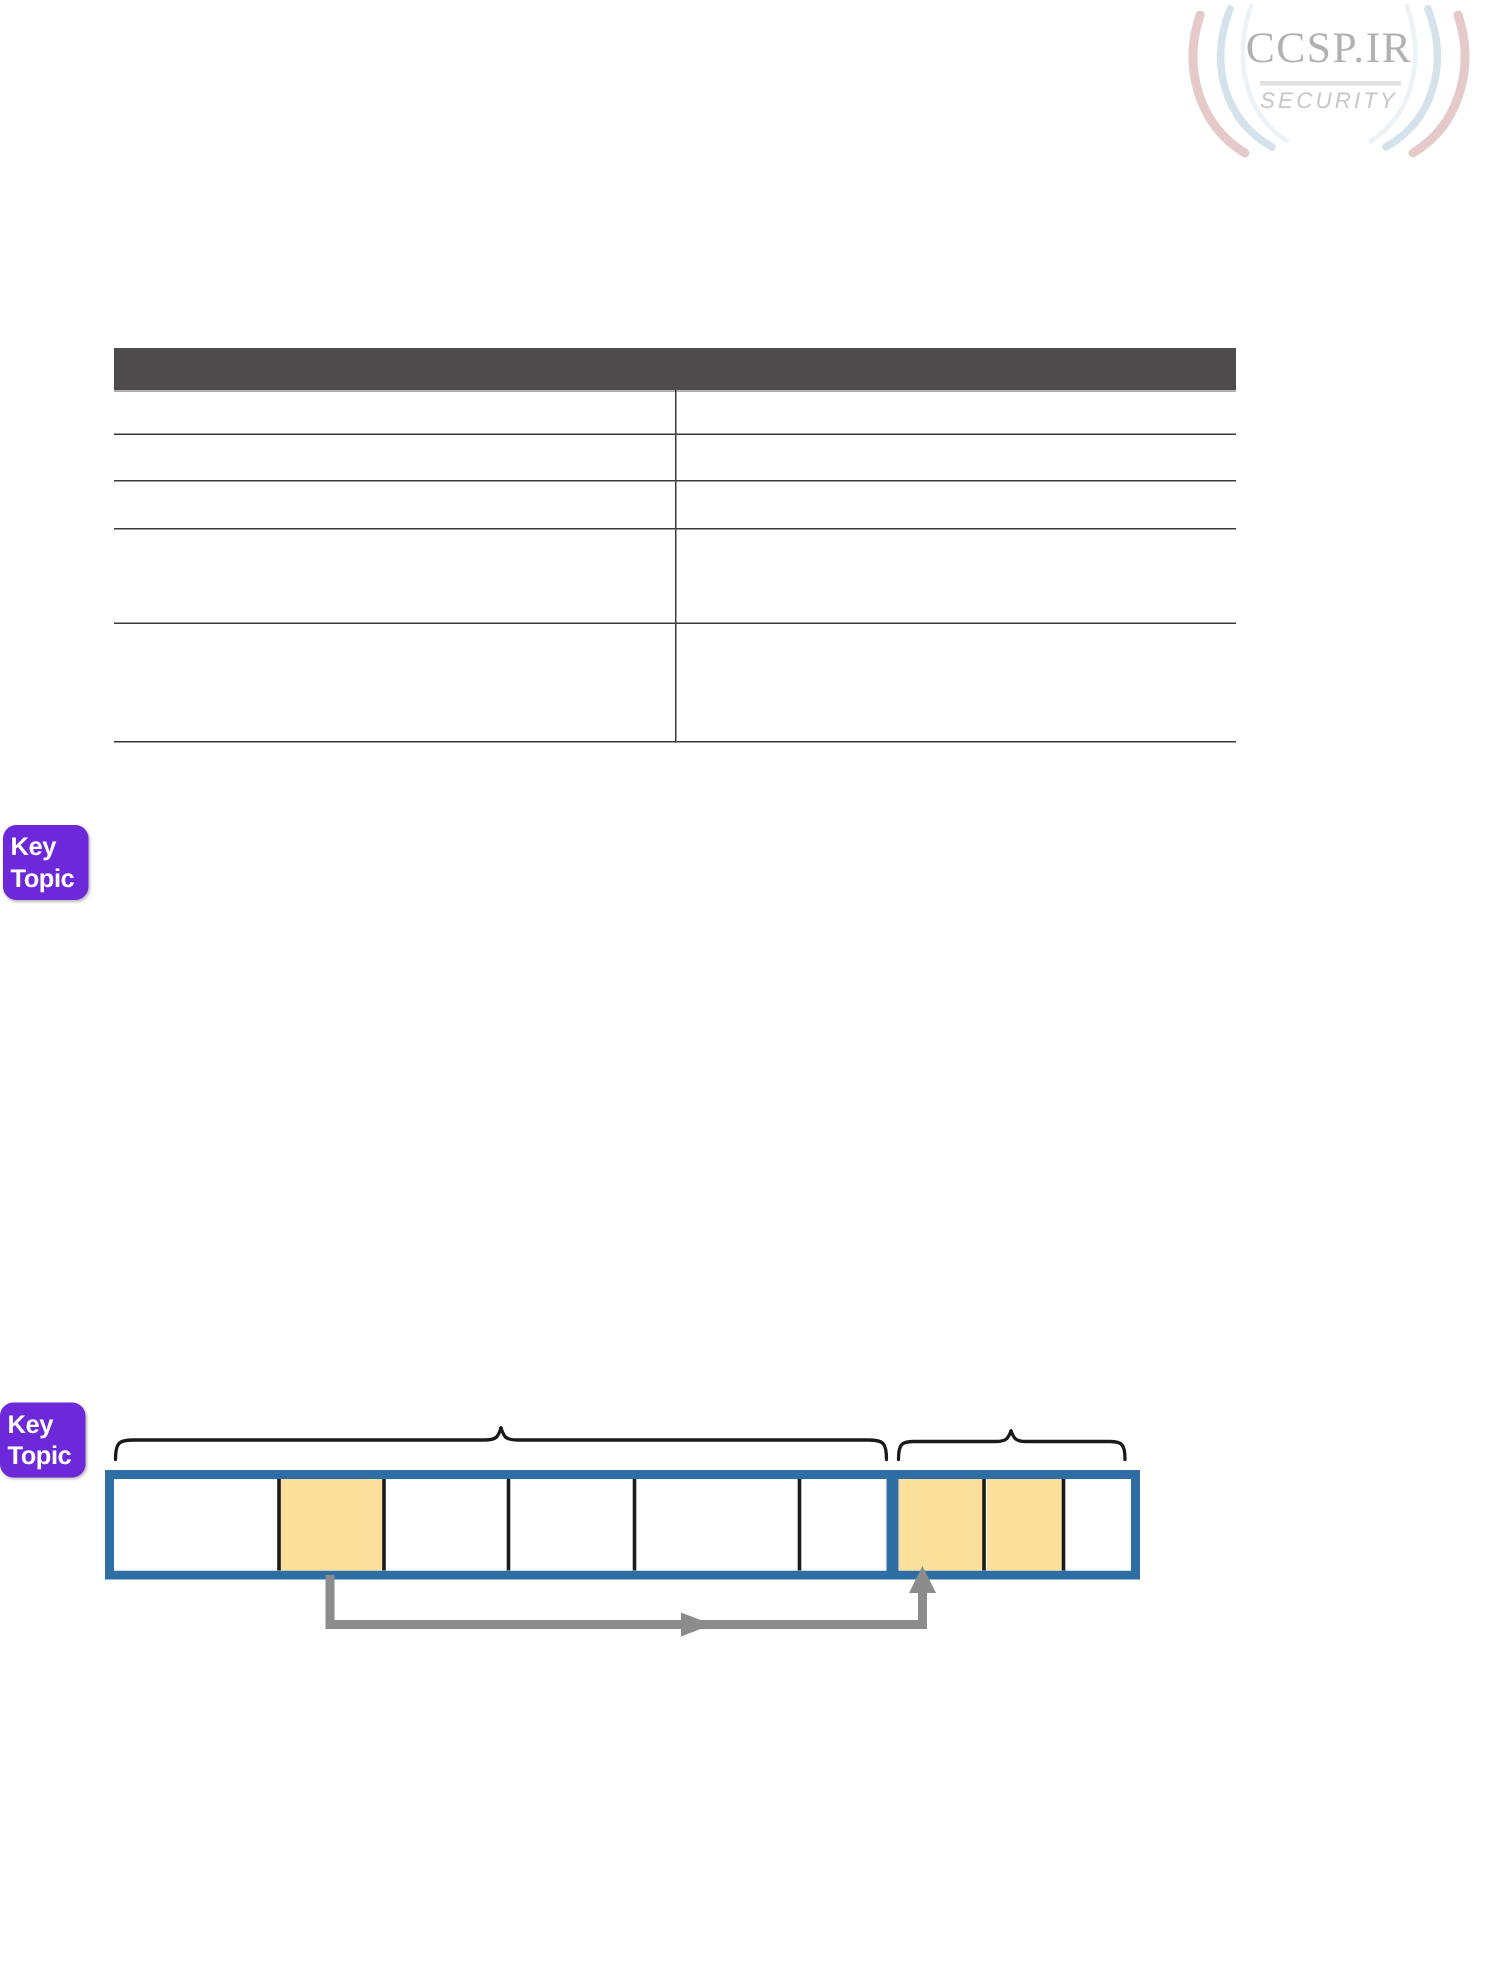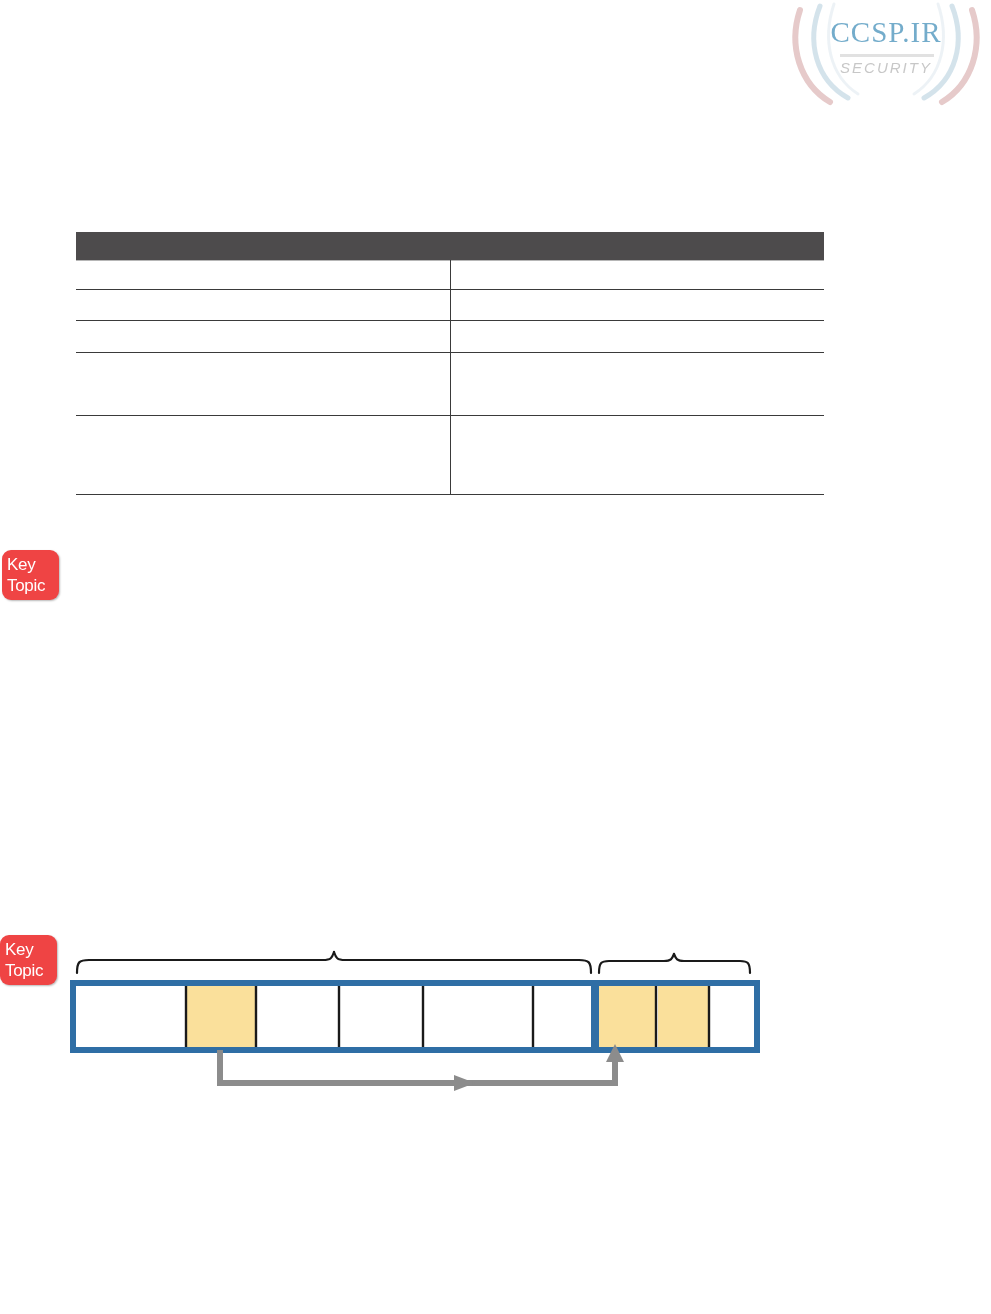--- a/index.html
+++ b/index.html
@@ -29,21 +29,21 @@
   }
   .watermark svg { display: block; }
   .wm-title {
     position: absolute;
     left: 0; top: 14px;
     width: 200px;
     text-align: center;
     font-family: "Liberation Serif", serif;
     font-size: 29px;
     letter-spacing: 1px;
-    color: #0369a1;
+    color: #737373;
   }
   .wm-rule {
     position: absolute;
     left: 54px; top: 52px;
     width: 94px; height: 3px;
     background: #c9c9c9;
   }
   .wm-sub {
     position: absolute;
     left: 0; top: 57px;
@@ -90,26 +90,26 @@
   .row-h-2 td { height: 24px; }
   .row-h-3 td { height: 25px; }
   .row-h-4 td { height: 56px; }
   .row-h-5 td { height: 72px; }
 
   
   .key-topic {
     position: absolute;
     width: 57px;
     height: 50px;
-    background: #ef4444;
+    background: #6d28d9;
     border-radius: 9px;
     box-shadow: 1px 1px 2px rgba(0,0,0,0.28);
     color: #ffffff;
     font-family: "Liberation Sans", sans-serif;
-    font-weight: normal;
+    font-weight: bold;
     font-size: 17px;
     line-height: 21px;
     letter-spacing: -0.3px;
     box-sizing: border-box;
     padding: 4px 0 0 5px;
   }
   .kt-1 { left: 2px; top: 550px; }
   .kt-2 { left: 0px; top: 935px; }
   .key-topic span { display: block; }
 

